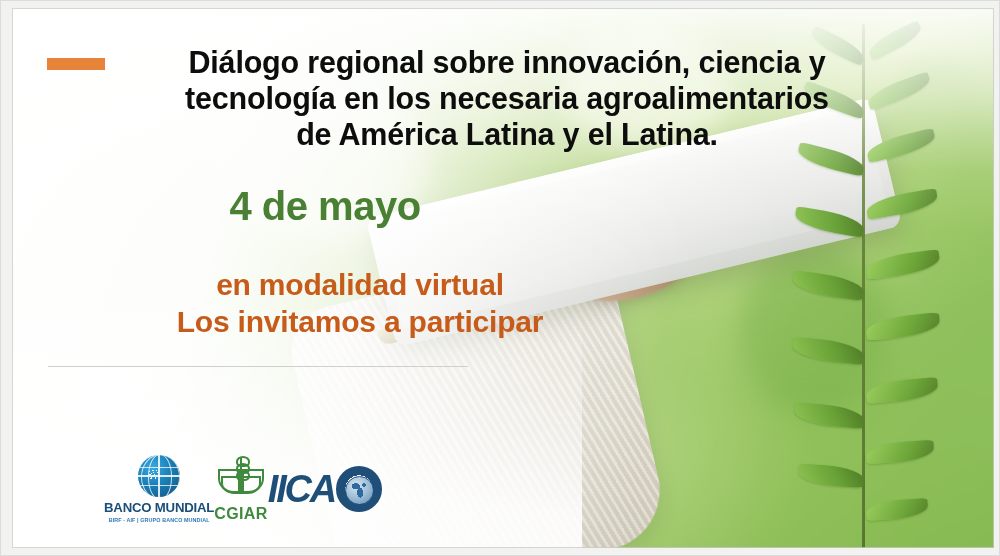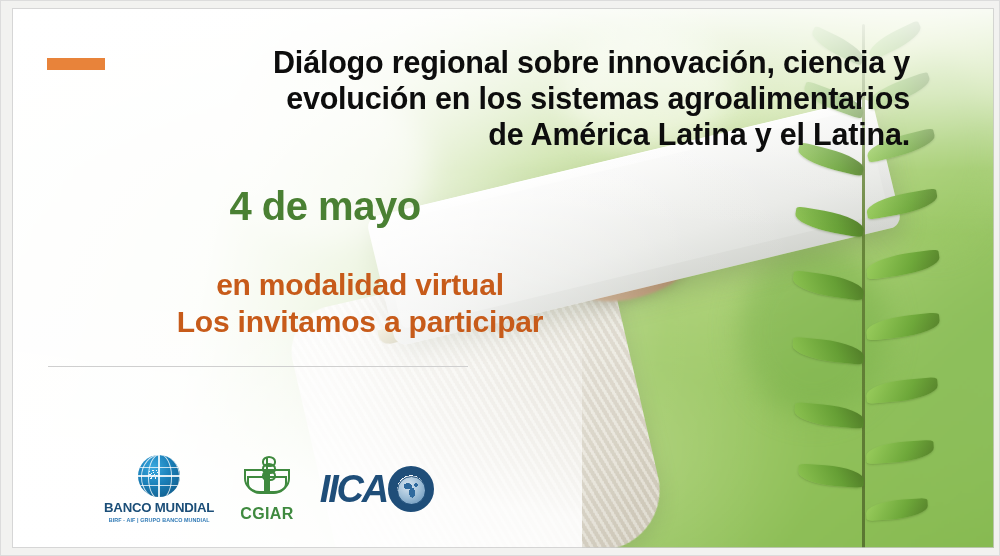--- a/index.html
+++ b/index.html
@@ -81,37 +81,37 @@
   .frame-inner{position:absolute;left:12px;top:8px;right:6px;bottom:8px;
                border:1px solid rgba(200,200,200,.75);pointer-events:none;}
 
   
   .content{position:absolute;inset:0;}
 
   .dash{position:absolute;left:47px;top:58px;width:58px;height:12px;background:#e8833a;}
 
   .headline{position:absolute;left:104px;top:44px;width:806px;
     font-weight:bold;font-size:30.5px;line-height:1.185;color:#0d0d0d;
-    letter-spacing:-.2px;text-align:right;}
+    letter-spacing:-.2px;text-align:center;}
 
   .date{position:absolute;left:0;top:186px;width:650px;text-align:center;
     font-weight:bold;font-size:40px;line-height:1;color:#4a8033;letter-spacing:-.5px;}
 
   .invite{position:absolute;left:0;top:267px;width:720px;text-align:center;
     font-weight:bold;font-size:30px;line-height:1.23;color:#c75b1a;letter-spacing:-.2px;}
 
   .rule{position:absolute;left:48px;top:366px;width:420px;height:1px;background:#cfcfcf;}
 
   .blurb{position:absolute;left:48px;top:374px;width:418px;
     font-style:italic;font-size:14.6px;line-height:1.40;color:#1c1c1c;
     text-align:justify;}
 
   
   .logos{position:absolute;left:104px;top:456px;height:66px;
-         display:flex;align-items:center;gap:26px;text-align:right;}
+         display:flex;align-items:center;text-align:right;}
   .logo{display:flex;flex-direction:column;align-items:center;}
 
   
   .wb-globe{width:42px;height:42px;border-radius:50%;
     background:radial-gradient(circle at 36% 30%,#3aa9e0 0%,#1a7fb8 44%,#10527d 100%);
     position:relative;overflow:hidden;}
   .wb-globe:before{content:"";position:absolute;left:50%;top:-6%;width:1.6px;height:112%;
     margin-left:-.8px;background:rgba(255,255,255,.85);}
   .wb-globe:after{content:"";position:absolute;left:-6%;top:50%;width:112%;height:1.6px;
     margin-top:-.8px;background:rgba(255,255,255,.85);}
@@ -212,21 +212,21 @@
 
   <div class="frame"></div>
   <div class="frame-inner"></div>
 
   <div class="content">
 
     <div class="dash"></div>
 
     <div class="headline">
       <div>Diálogo regional sobre innovación, ciencia y</div>
-      <div>evolución en los sistemas agroalimentarios</div>
+      <div>tecnología en los necesaria agroalimentarios</div>
       <div>de América Latina y el Latina.</div>
     </div>
 
     <div class="date">4 de mayo</div>
 
     <div class="invite">
       <div>en modalidad virtual</div>
       <div>Los invitamos a participar</div>
     </div>
 

